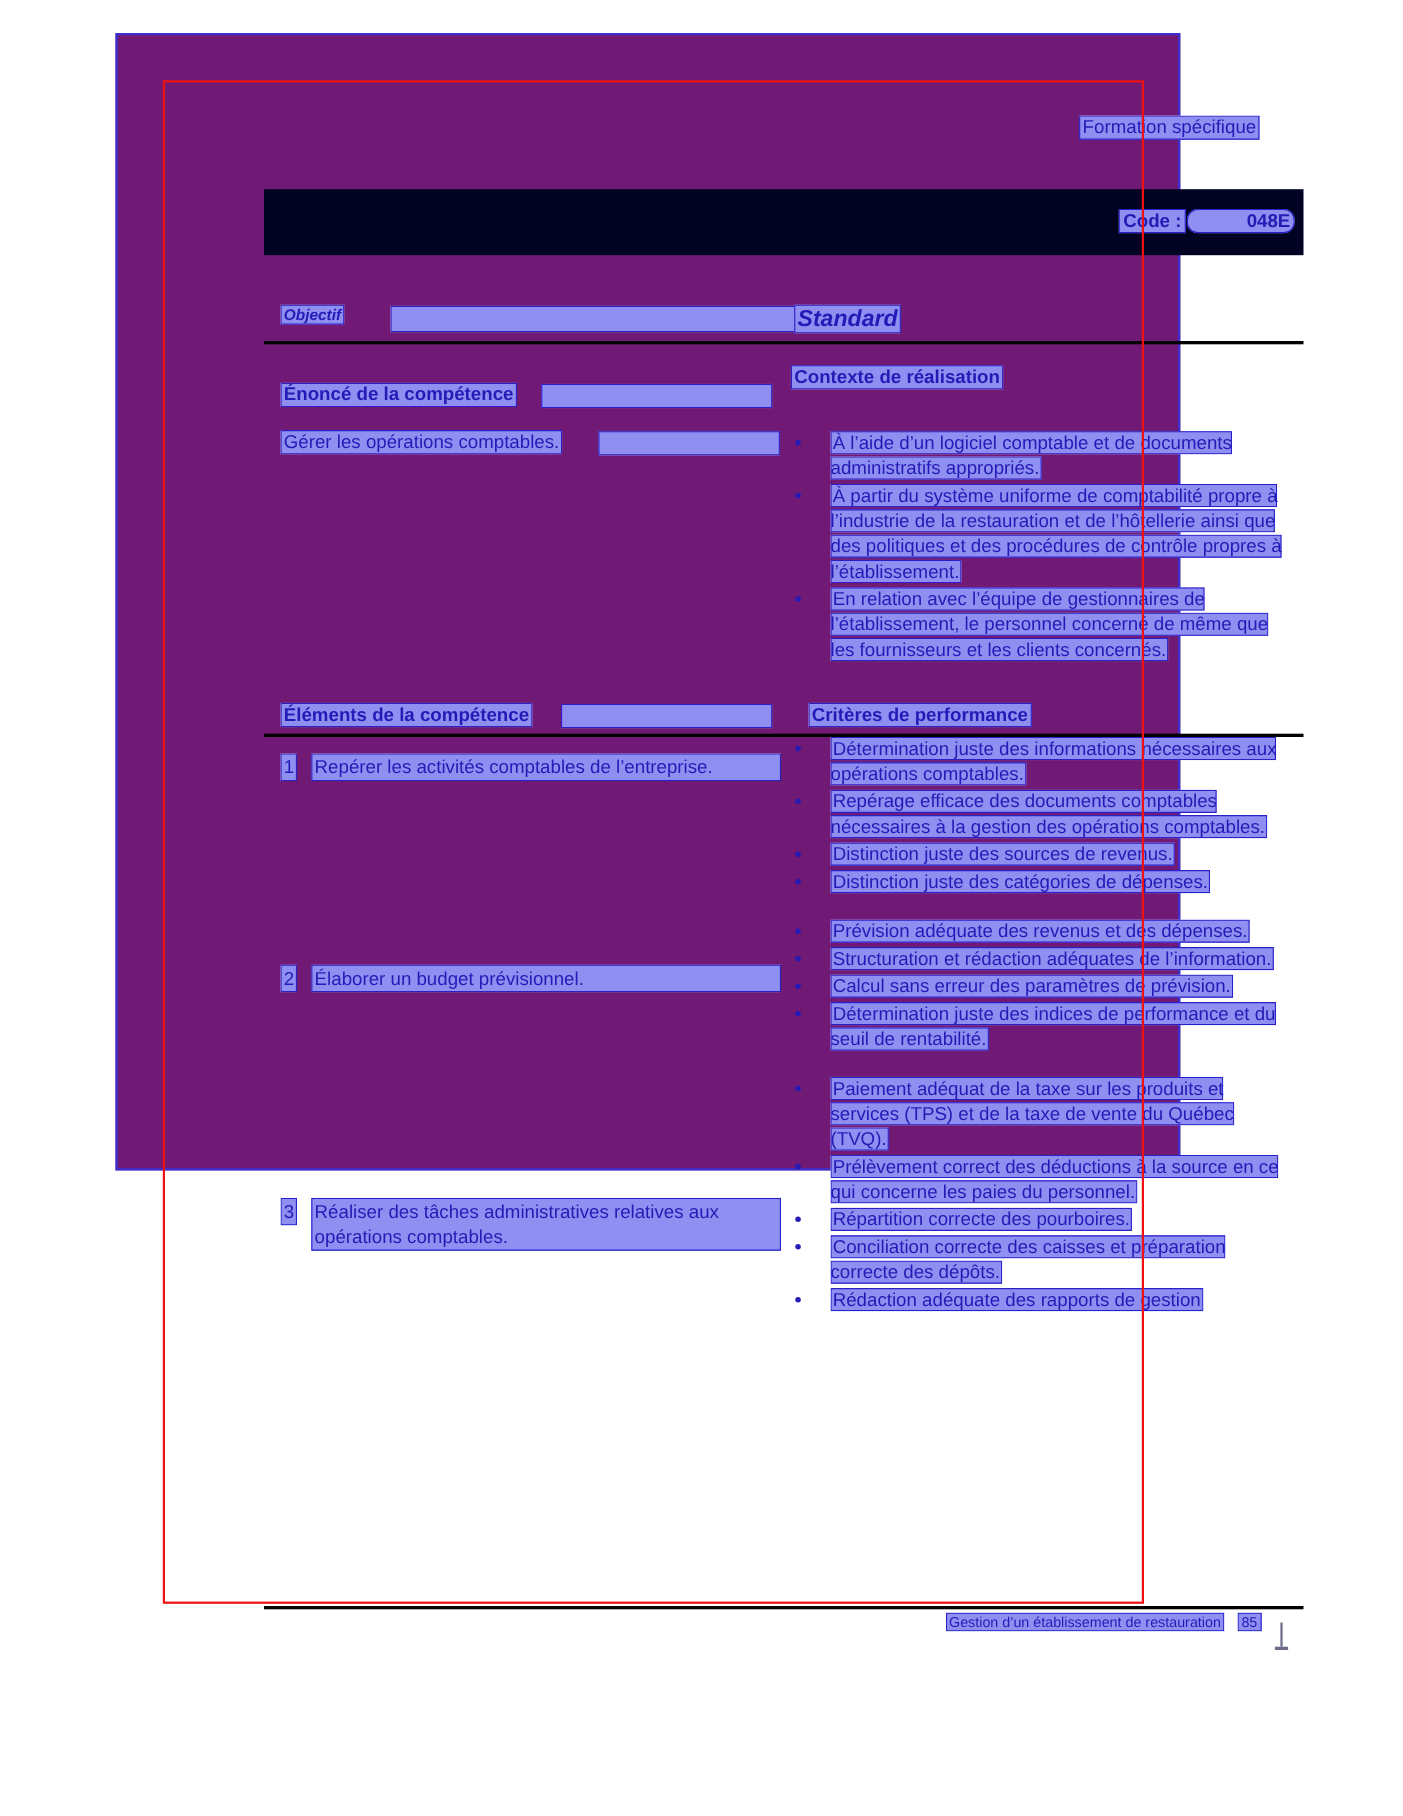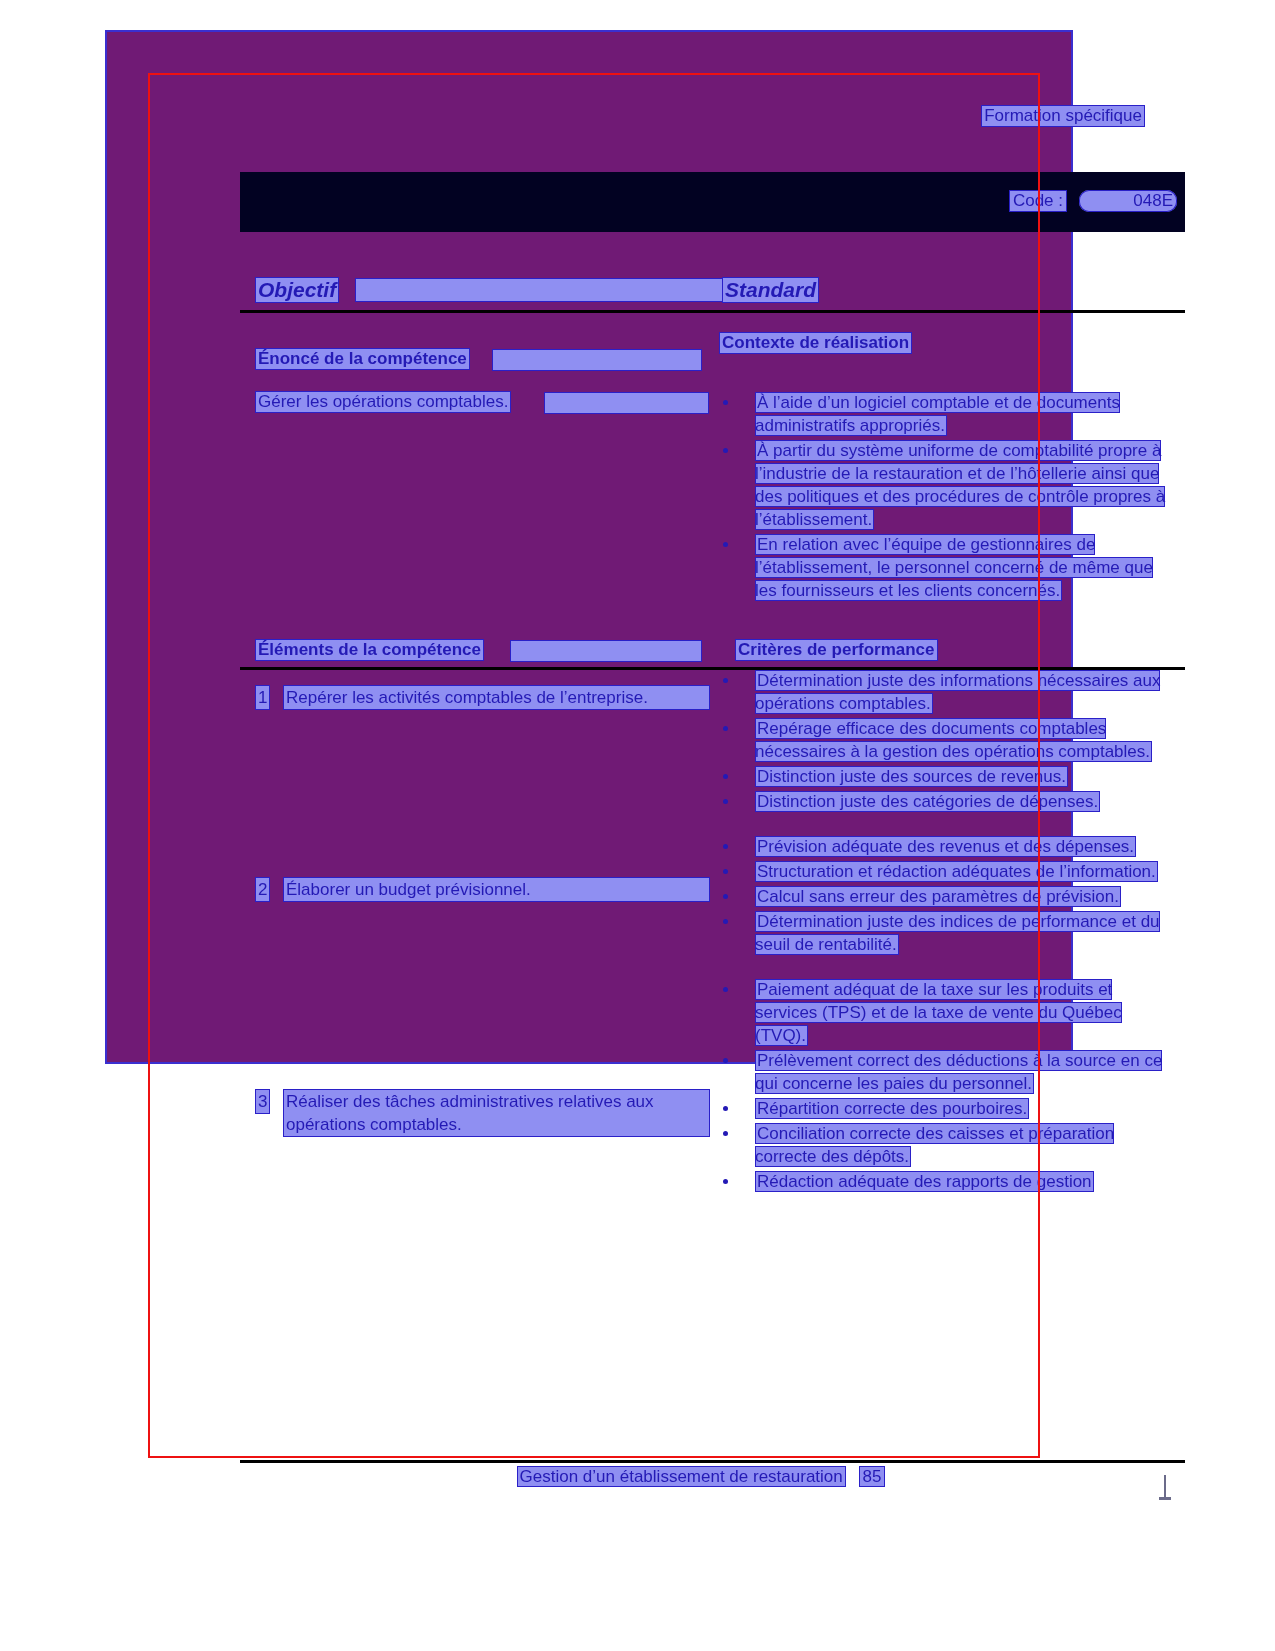--- a/index.html
+++ b/index.html
@@ -69,24 +69,24 @@
     width: 945px;
     height: 60px;
     background: #020222;
     z-index: 5;
   }
   .banner-code {
     position: absolute;
     right: 8px;
     top: 18px;
     font-size: 17px;
-    font-weight: normal;
+    font-weight: bold;
     color: #241ab5;
     display: flex;
-    gap: 12px;
+    gap: 1px;
     align-items: baseline;
   }
   .banner-code .codeword {
     padding: 1px 4px;
   }
   .banner-code .codenum {
     padding: 1px 4px;
     min-width: 90px;
     text-align: right;
     border-radius: 10px;
@@ -97,21 +97,21 @@
     position: absolute;
     left: 148px;
     top: 245px;
     width: 892px;
     height: 28px;
   }
   .obj-row .obj {
     position: absolute;
     left: 0;
     top: 0;
-    font-size: 21px;
+    font-size: 14px;
     font-weight: bold;
     font-style: italic;
     color: #241ab5;
     padding: 1px 3px;
   }
   .obj-row .obj-fill {
     position: absolute;
     left: 100px;
     top: 1px;
     width: 392px;
@@ -237,23 +237,23 @@
   }
   .elem-spacer-1 { height: 167px; }
   .elem-spacer-2 { height: 187px; }
 
   
   .footer {
     position: absolute;
     left: 148px;
     top: 1435px;
     width: 892px;
-    font-size: 17px;
-    color: #241ab5;
-    text-align: center;
+    font-size: 13px;
+    color: #241ab5;
+    text-align: right;
   }
   .footer .ftxt { padding: 1px 3px; }
   .footer .fnum { padding: 1px 4px; margin-left: 8px; }
 
   .caret {
     position: absolute;
     left: 1057px;
     top: 1443px;
     width: 2px;
     height: 22px;

